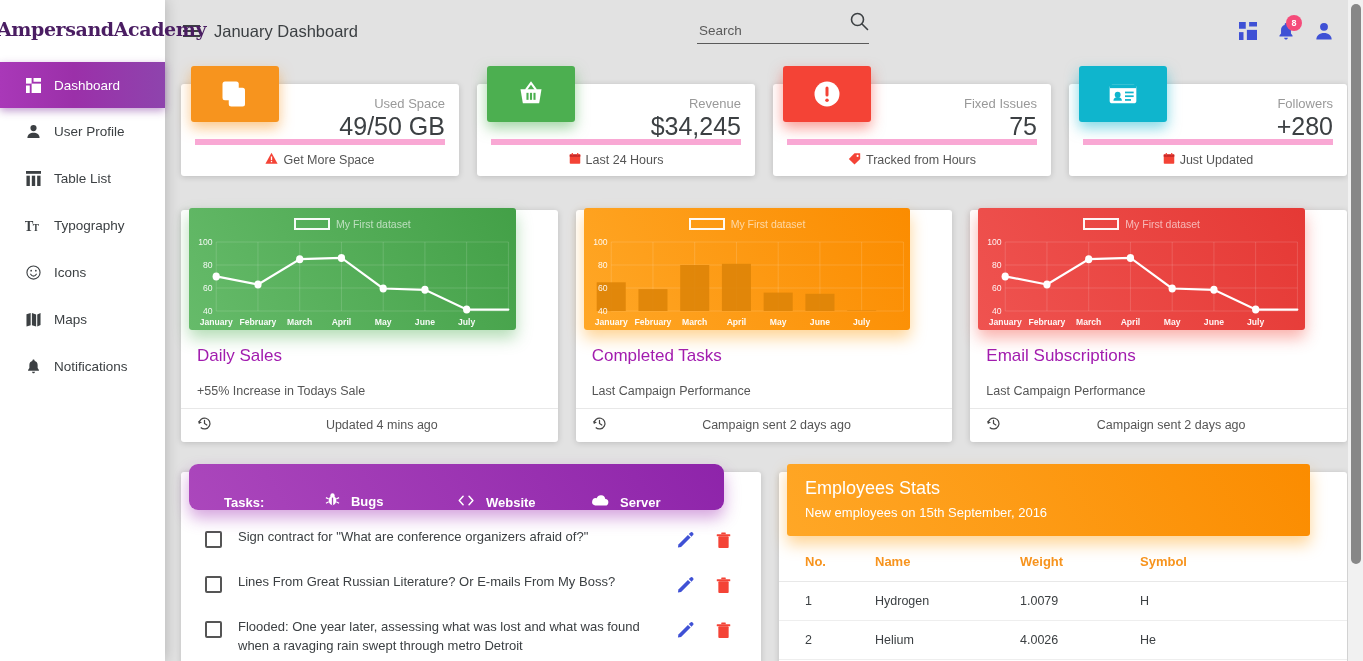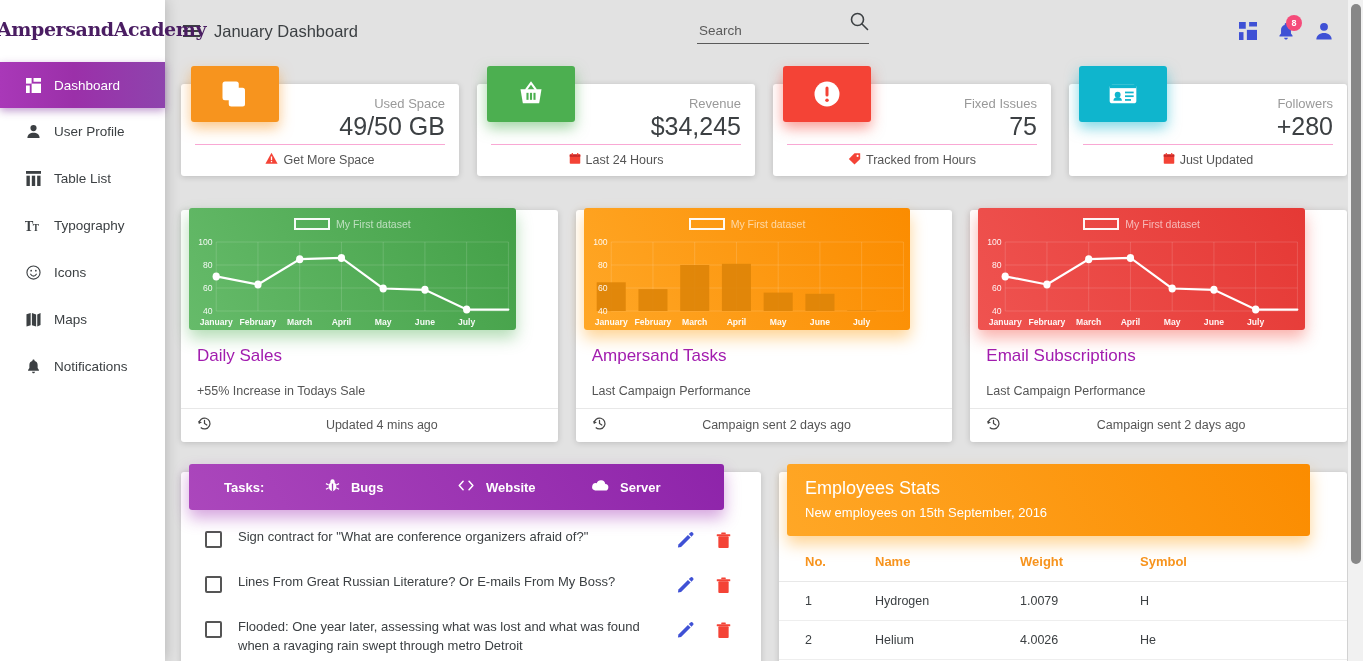--- a/index.html
+++ b/index.html
@@ -101,21 +101,21 @@
   }
   .stat-icon.orange { background:#f7941e; box-shadow: 0 6px 14px rgba(247,148,30,0.52); }
   .stat-icon.green  { background:#4caf50; box-shadow: 0 6px 14px rgba(76,175,80,0.52); }
   .stat-icon.red    { background:#f44336; box-shadow: 0 6px 14px rgba(244,67,54,0.52); }
   .stat-icon.cyan   { background:#0fb5cd; box-shadow: 0 6px 14px rgba(15,181,205,0.52); }
   .stat-body { text-align: right; padding-top: 2px; }
   .stat-label { font-size: 13px; color: #999; }
   .stat-value { font-size: 25px; color: #3c4043; margin-top: 1px; font-weight: 400; }
   .stat-foot {
     position: absolute; left: 14px; right: 14px; bottom: 8px;
-    border-top: 1px solid #f9a8d4; padding-top: 7px;
+    border-top: 6px solid #f9a8d4; padding-top: 7px;
     display: flex; align-items: center; justify-content: center; gap: 5px;
     font-size: 12.5px; color: #555;
   }
 
   
   .chart-row { margin-top: 34px; }
   .chart-card {
     flex: 1; background: #fff; border-radius: 3px;
     box-shadow: 0 1px 6px rgba(0,0,0,0.17);
     padding: 0 0 0 0; position: relative; padding-top: 8px;
@@ -147,24 +147,24 @@
 
   
   .bottom-row { margin-top: 30px; }
   .tasks-card {
     flex: 1; background: #fff; border-radius: 3px;
     box-shadow: 0 1px 6px rgba(0,0,0,0.17);
     position: relative; padding-top: 8px; min-height: 200px;
   }
   .tasks-header {
     position: relative; top: -16px; left: 8px;
-    width: calc(100% - 45px); height: 46px; border-radius: 3px;
+    width: calc(100% - 45px); height: 46px; border-radius: 9px;
     background: linear-gradient(60deg,#ab47bc,#8e24aa);
     box-shadow: 0 8px 16px rgba(156,39,176,0.42);
-    display: flex; align-items: center; color: #fff;
+    display: flex; align-items: flex-end; color: #fff;
     padding-left: 35px; gap: 0;
   }
   .tasks-label { font-size: 13px; font-weight: bold; width: 110px; }
   .task-tab { display: flex; align-items: center; gap: 11px; font-size: 13px; font-weight: bold; width: 145px; cursor: pointer;}
   .task-list { padding: 0 8px 0 8px; margin-top: -8px; }
   .task-item { display: flex; align-items: flex-start; padding: 10px 8px 10px 8px; gap: 16px; }
   .chk {
     width: 17px; height: 17px; border: 2px solid #555; border-radius: 2px;
     margin-top: 3px; margin-left: 8px; cursor: pointer; flex-shrink: 0;
   }
@@ -561,21 +561,21 @@
                   <text x="76" y="95">February</text>
                   <text x="122" y="95">March</text>
                 <text x="168" y="95">April</text>
                   <text x="214" y="95">May</text>
                   <text x="260" y="95">June</text>
                   <text x="306" y="95">July</text>
               </g>
             </svg>
           </div>
           <div class="chart-info">
-            <div class="chart-title">Ampersand Tasks</div>
+            <div class="chart-title">Completed Tasks</div>
             <div class="chart-sub">Last Campaign Performance</div>
           </div>
           <div class="chart-foot">
             <span>
               <svg width="15" height="15" viewBox="0 0 16 16" fill="none" stroke="#444" stroke-width="1.3">
                   <path d="M2.2 8a5.8 5.8 0 1 1 1.8 4.2"></path>
                   <polyline points="1,5.2 2.4,8.2 5.3,6.6" fill="#444" stroke="none"></polyline>
                   <polyline points="8,4.6 8,8 10.5,9.6" stroke-linecap="round"></polyline>
                 </svg>
             </span>

